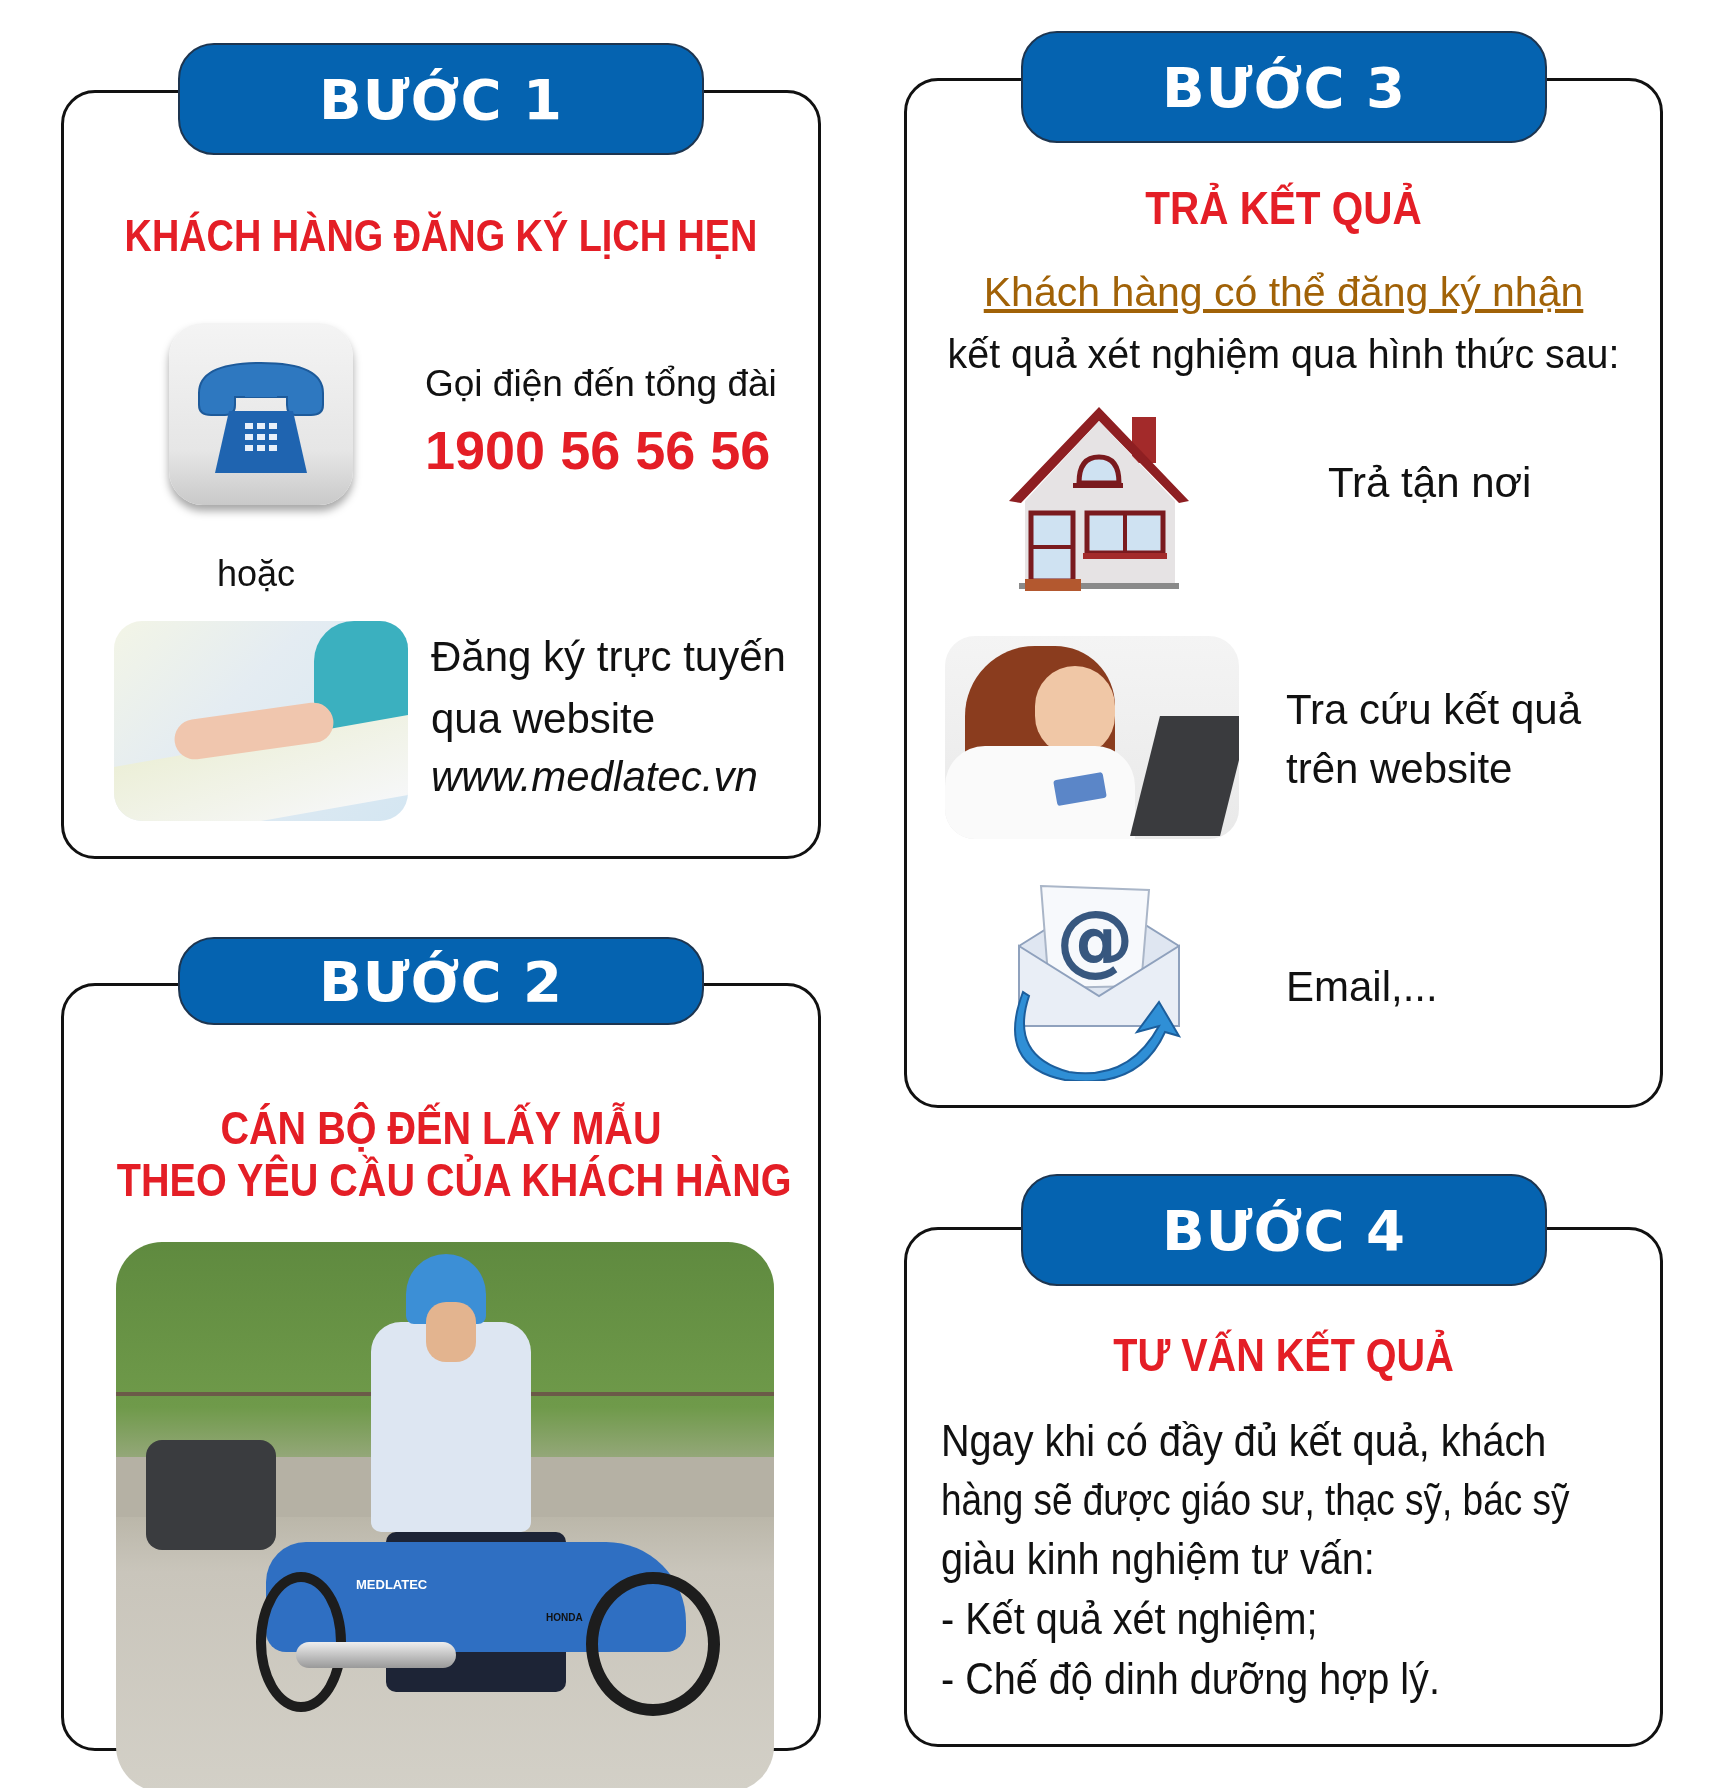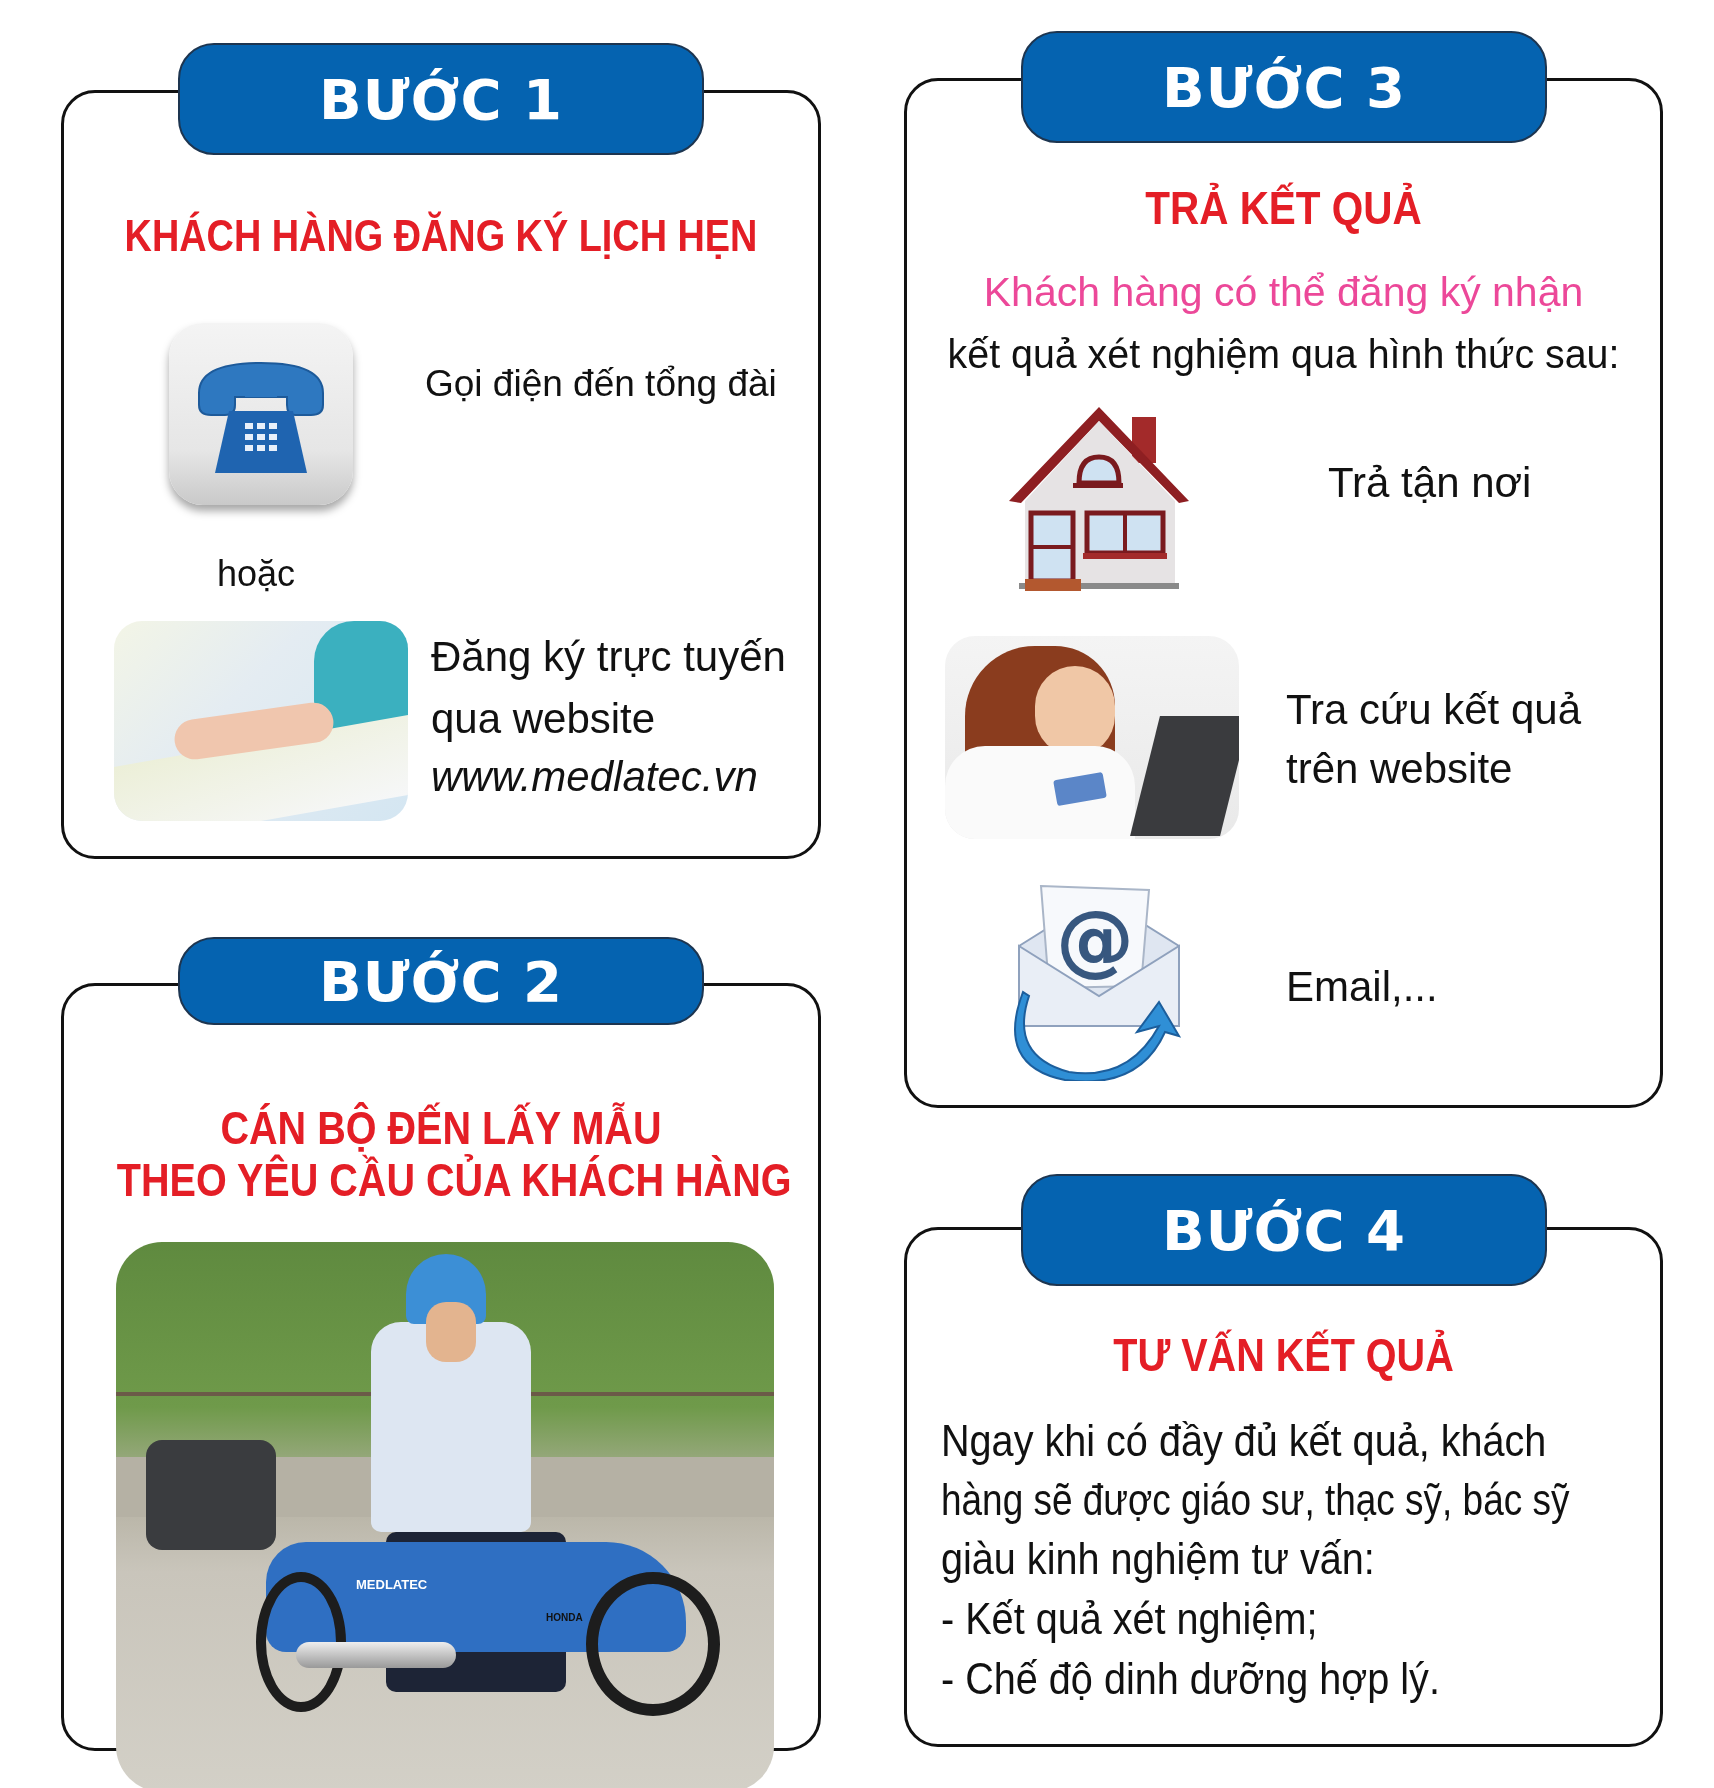--- a/index.html
+++ b/index.html
@@ -49,20 +49,21 @@
           <rect x="88" y="111" width="8" height="6"></rect>
           <rect x="100" y="111" width="8" height="6"></rect>
         <rect x="76" y="122" width="8" height="6"></rect>
           <rect x="88" y="122" width="8" height="6"></rect>
           <rect x="100" y="122" width="8" height="6"></rect>
       </g>
     </svg>
   </div>
 
   <div class="txt" style="left:361px;top:270px;font-size:37px;">Gọi điện đến tổng đài</div>
+  <div class="txt" style="left:361px;top:326px;font-size:54px;font-weight:bold;color:#e41e26;">1900 56 56 56</div>
 
   <div class="txt" style="left:153px;top:460px;font-size:36px;">hoặc</div>
 
   <div class="ph" style="left:50px;top:528px;width:294px;height:200px;border-radius:28px;background:linear-gradient(135deg,#f3f5e6 0%,#e4ecf2 40%,#d4e6f2 100%);">
     <div style="position:absolute;left:200px;top:0;width:94px;height:120px;background:#3bb0bf;border-radius:40px 0 0 40px;"></div>
     <div style="position:absolute;left:0;top:120px;width:294px;height:80px;background:linear-gradient(170deg,#ecefd8,#f6f7f8);transform:skewY(-10deg);"></div>
     <div style="position:absolute;left:60px;top:90px;width:160px;height:40px;background:#f0c6ae;border-radius:20px;transform:rotate(-8deg);"></div>
   </div>
 
   <div class="txt" style="left:367px;top:540px;font-size:42px;">Đăng ký trực tuyến</div>
@@ -91,21 +92,21 @@
     <div style="position:absolute;left:470px;top:330px;width:110px;height:120px;background:transparent;border:12px solid #1d1d1d;border-radius:50%;"></div>
     <div style="position:absolute;left:180px;top:400px;width:160px;height:26px;background:linear-gradient(180deg,#eee,#999);border-radius:14px;"></div>
     <span style="position:absolute;left:240px;top:335px;color:#fff;font-size:13px;font-weight:bold;">MEDLATEC</span>
     <span style="position:absolute;left:430px;top:370px;color:#111;font-size:10px;font-weight:bold;">HONDA</span>
   </div>
 </div>
 <div class="badge" style="left:178px;top:937px;width:526px;height:88px;">BƯỚC 2</div>
 
 <div class="panel" style="left:904px;top:78px;width:759px;height:1030px;">
   <div class="red-title" style="top:100px;font-size:46px;transform:scaleX(0.88);">TRẢ KẾT QUẢ</div>
-  <div class="red-title" style="top:188px;font-size:41px;color:#ec4899;font-weight:normal;">Khách hàng có thể đăng ký nhận</div>
+  <div class="red-title" style="top:188px;font-size:41px;color:#a16207;font-weight:normal;text-decoration:underline;">Khách hàng có thể đăng ký nhận</div>
   <div class="red-title" style="top:250px;font-size:41px;color:#111;font-weight:normal;transform:scaleX(0.96);">kết quả xét nghiệm qua hình thức sau:</div>
 
   <div class="ph" style="left:100px;top:322px;width:185px;height:194px;">
     <svg width="185" height="194" viewBox="0 0 185 194">
       <rect x="125" y="14" width="24" height="46" fill="#a32a2a"></rect>
       <polygon points="92,4 182,98 172,100 92,18 14,100 2,98" fill="#8e1f22"></polygon>
       <polygon points="92,18 168,98 168,180 18,180 18,98" fill="#e6e3e4"></polygon>
       <path d="M72 80 Q72 54 92 54 Q112 54 112 80 Z" fill="#cfe2f2" stroke="#7a1a1e" stroke-width="5"></path>
       <rect x="66" y="80" width="50" height="5" fill="#7a1a1e"></rect>
       <rect x="24" y="110" width="42" height="68" fill="#cfe2f2" stroke="#7a1a1e" stroke-width="5"></rect>

